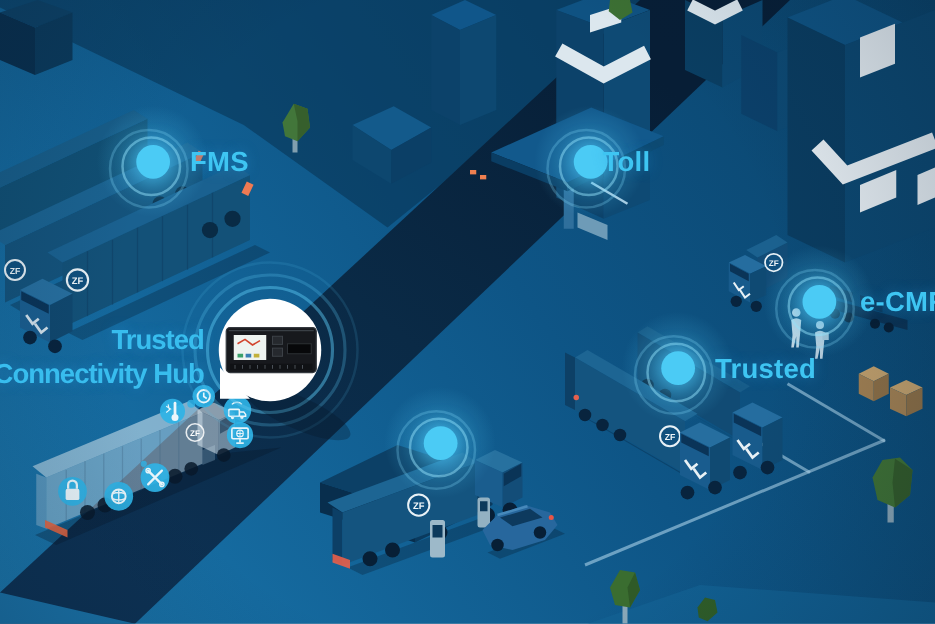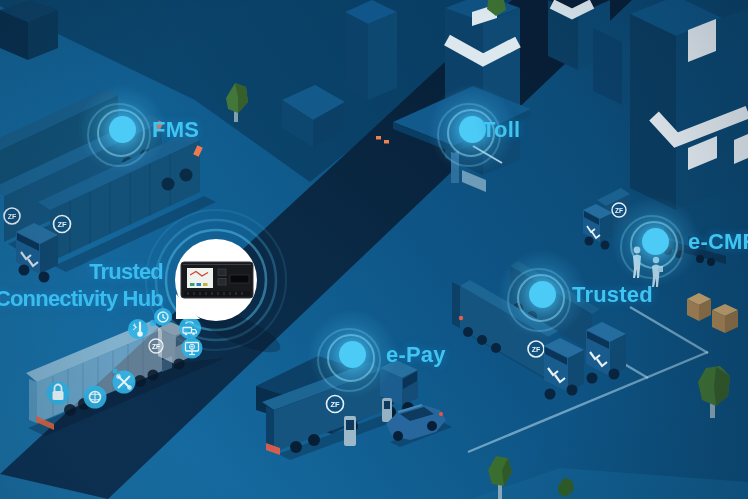--- a/index.html
+++ b/index.html
@@ -438,19 +438,18 @@
   <div class="dot"></div>
 </div>
 <div class="label" style="left:572px;top:295px">Trusted</div>
 
 <div class="dotwrap" style="left:352px;top:354px">
   <div class="glow"></div>
   <div class="ring1"></div>
   <div class="ring2"></div>
   <div class="dot"></div>
 </div>
-<div class="label" style="left:386px;top:355px">e-Pay</div>
 
 <div class="hub-label">
   <div>Trusted</div>
   <div>Connectivity Hub</div>
 </div>
 </div>
 
 </body></html>

